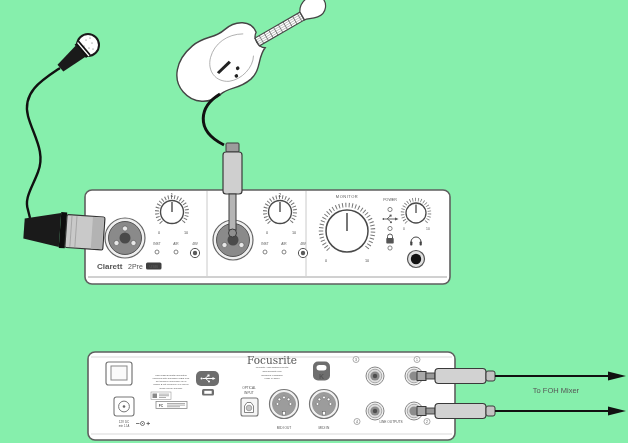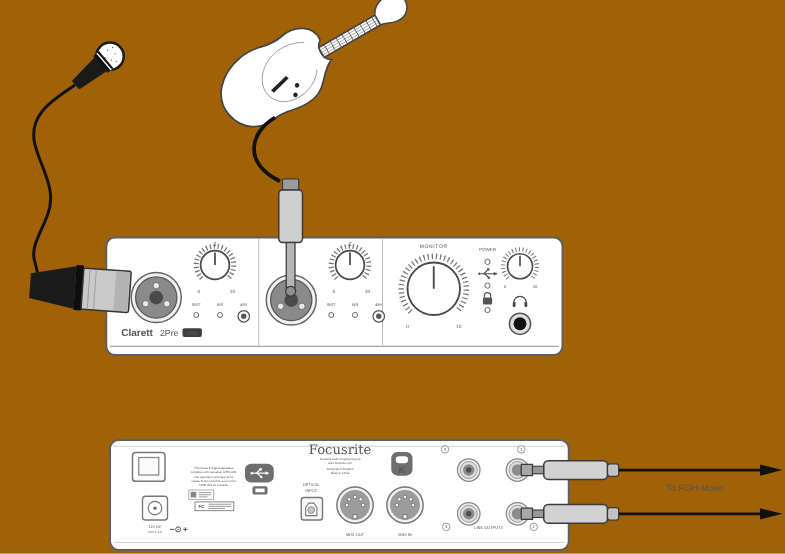--- a/index.html
+++ b/index.html
@@ -1,16 +1,16 @@
 <!DOCTYPE html>
 <html><head>
 <meta charset="utf-8">
 <style>
   html,body{margin:0;padding:0;background:#fff;}
-  .stage{position:relative;width:628px;height:443px;background:#a16207;overflow:hidden;
+  .stage{position:relative;width:628px;height:443px;background:#86efac;overflow:hidden;
          font-family:"Liberation Sans",sans-serif;}
   svg text{font-family:"Liberation Sans",sans-serif;fill:#555;}
   svg text.serif{font-family:"DejaVu Serif",serif;}
   svg text.bold{font-weight:bold;}
 </style>
 </head>
 <body>
 
 <div class="stage">
 <svg width="628" height="443" viewBox="0 0 628 443">

